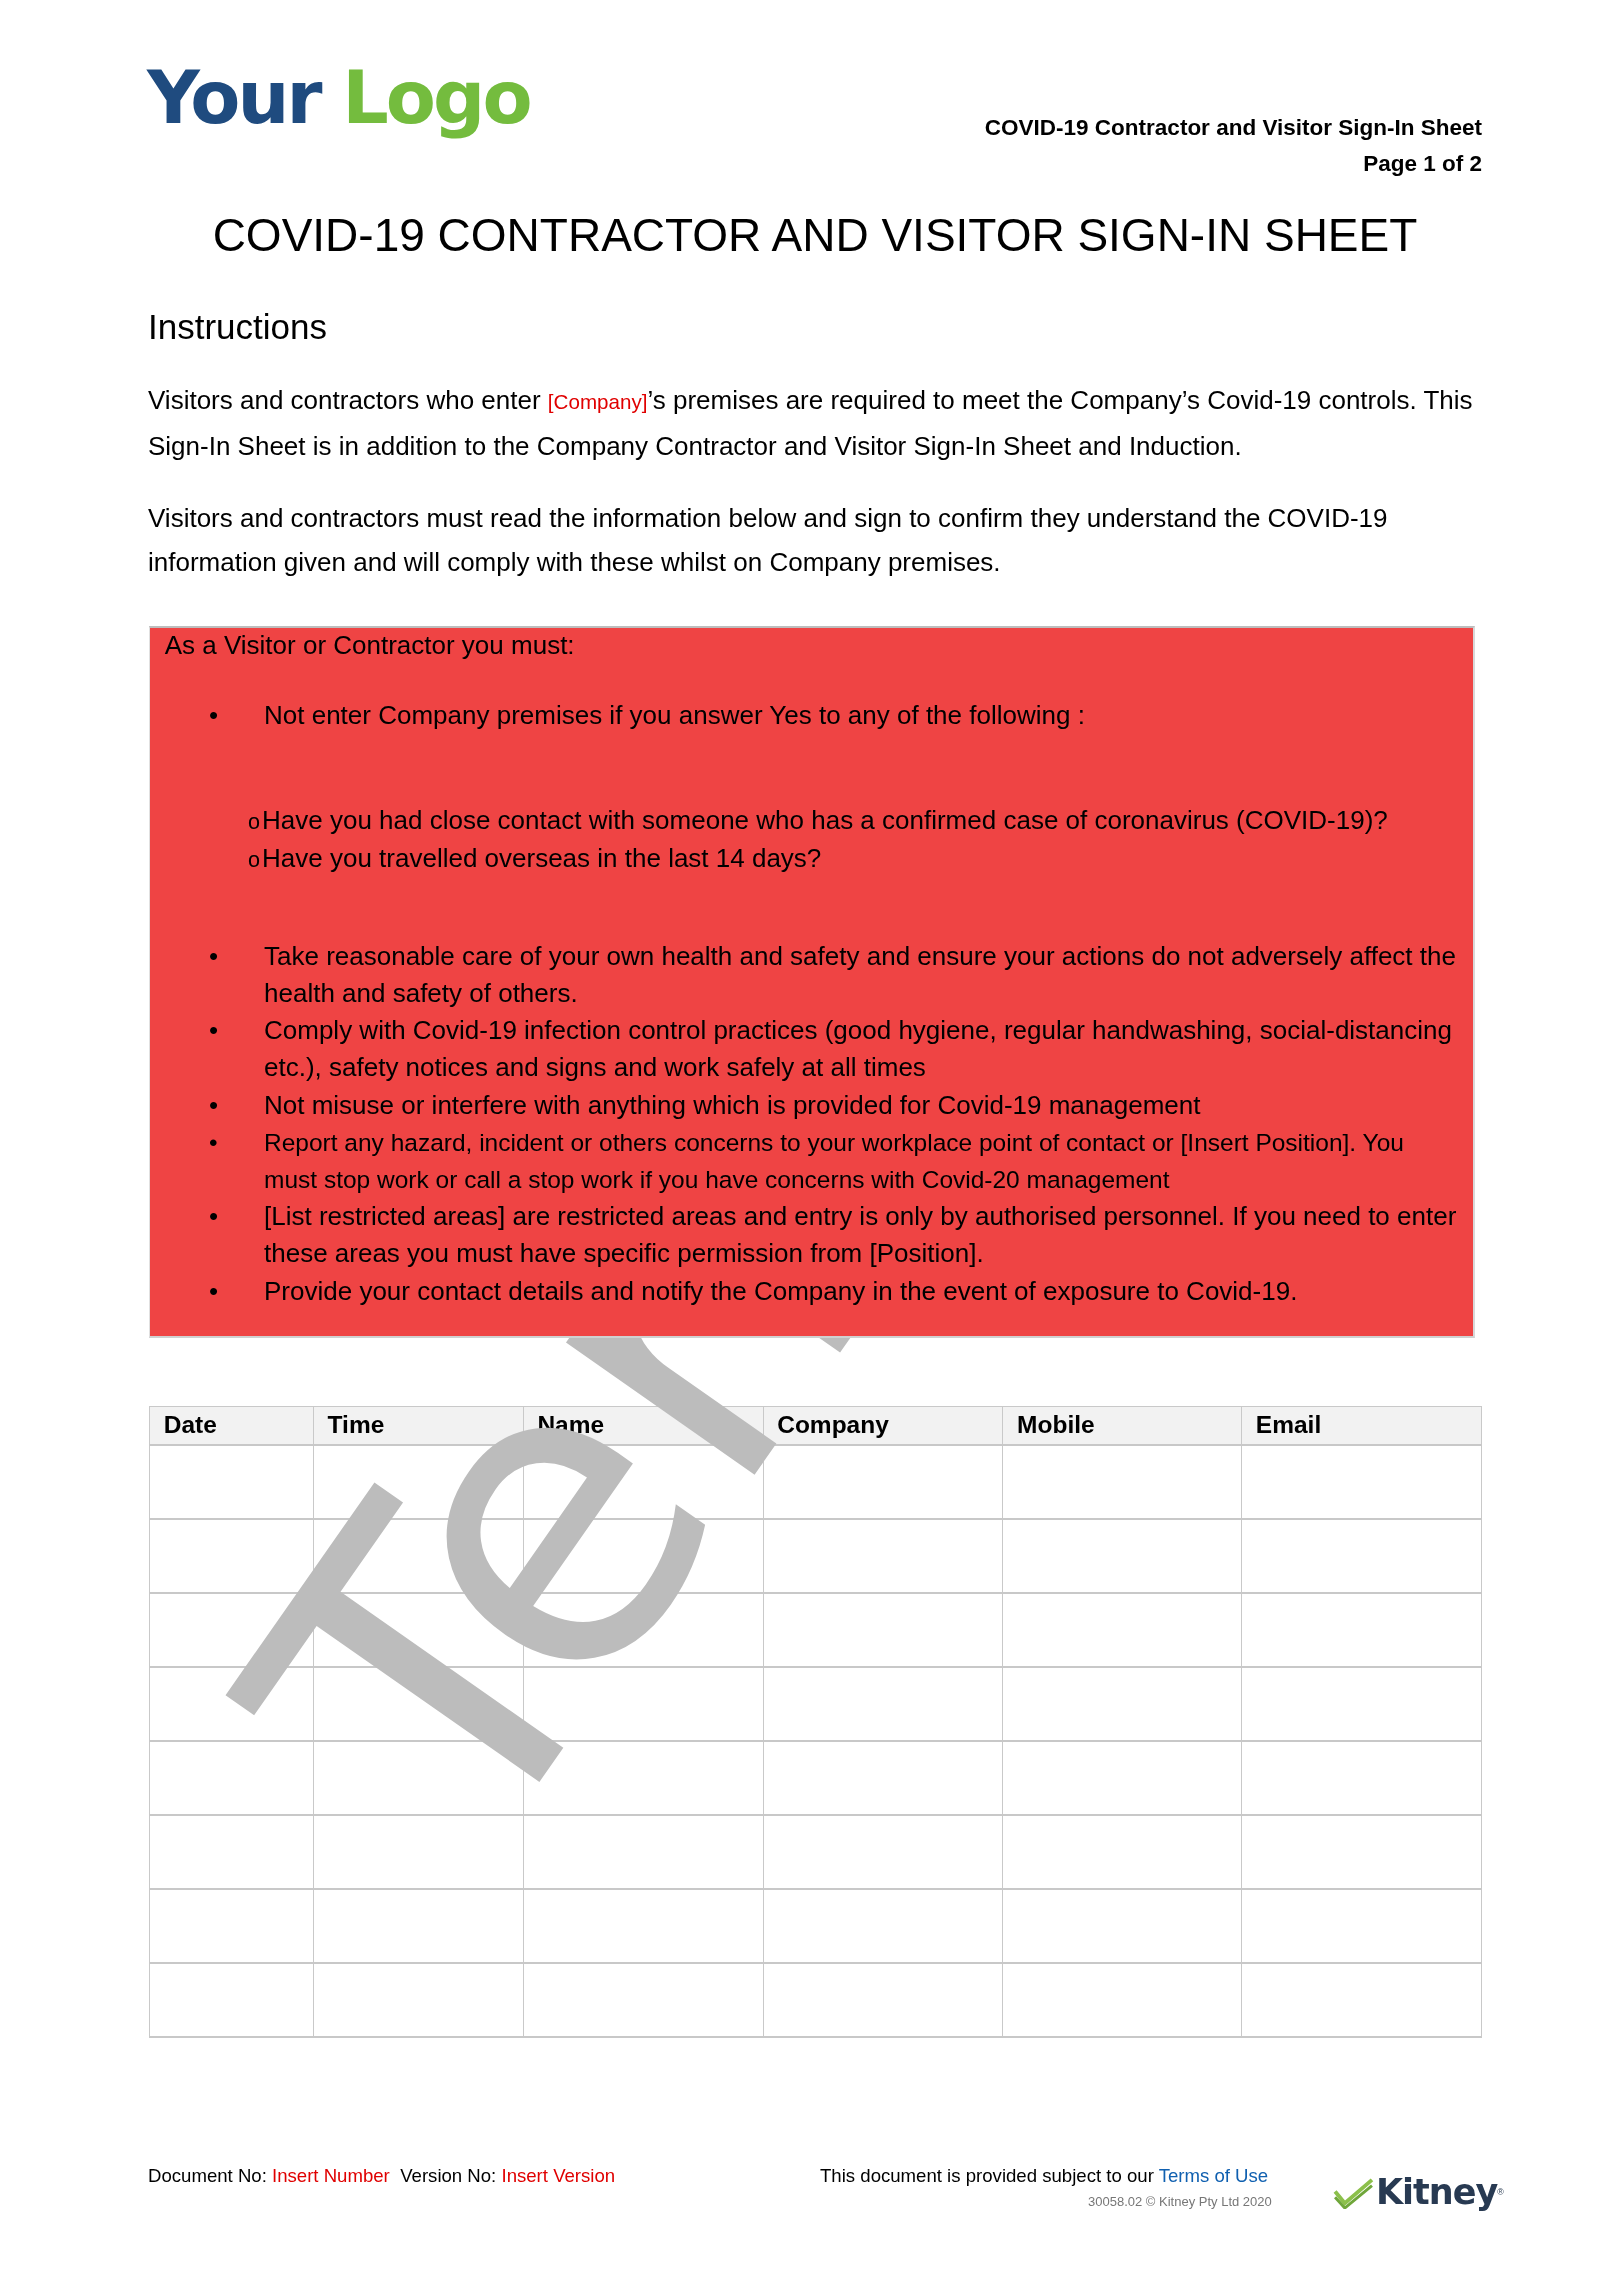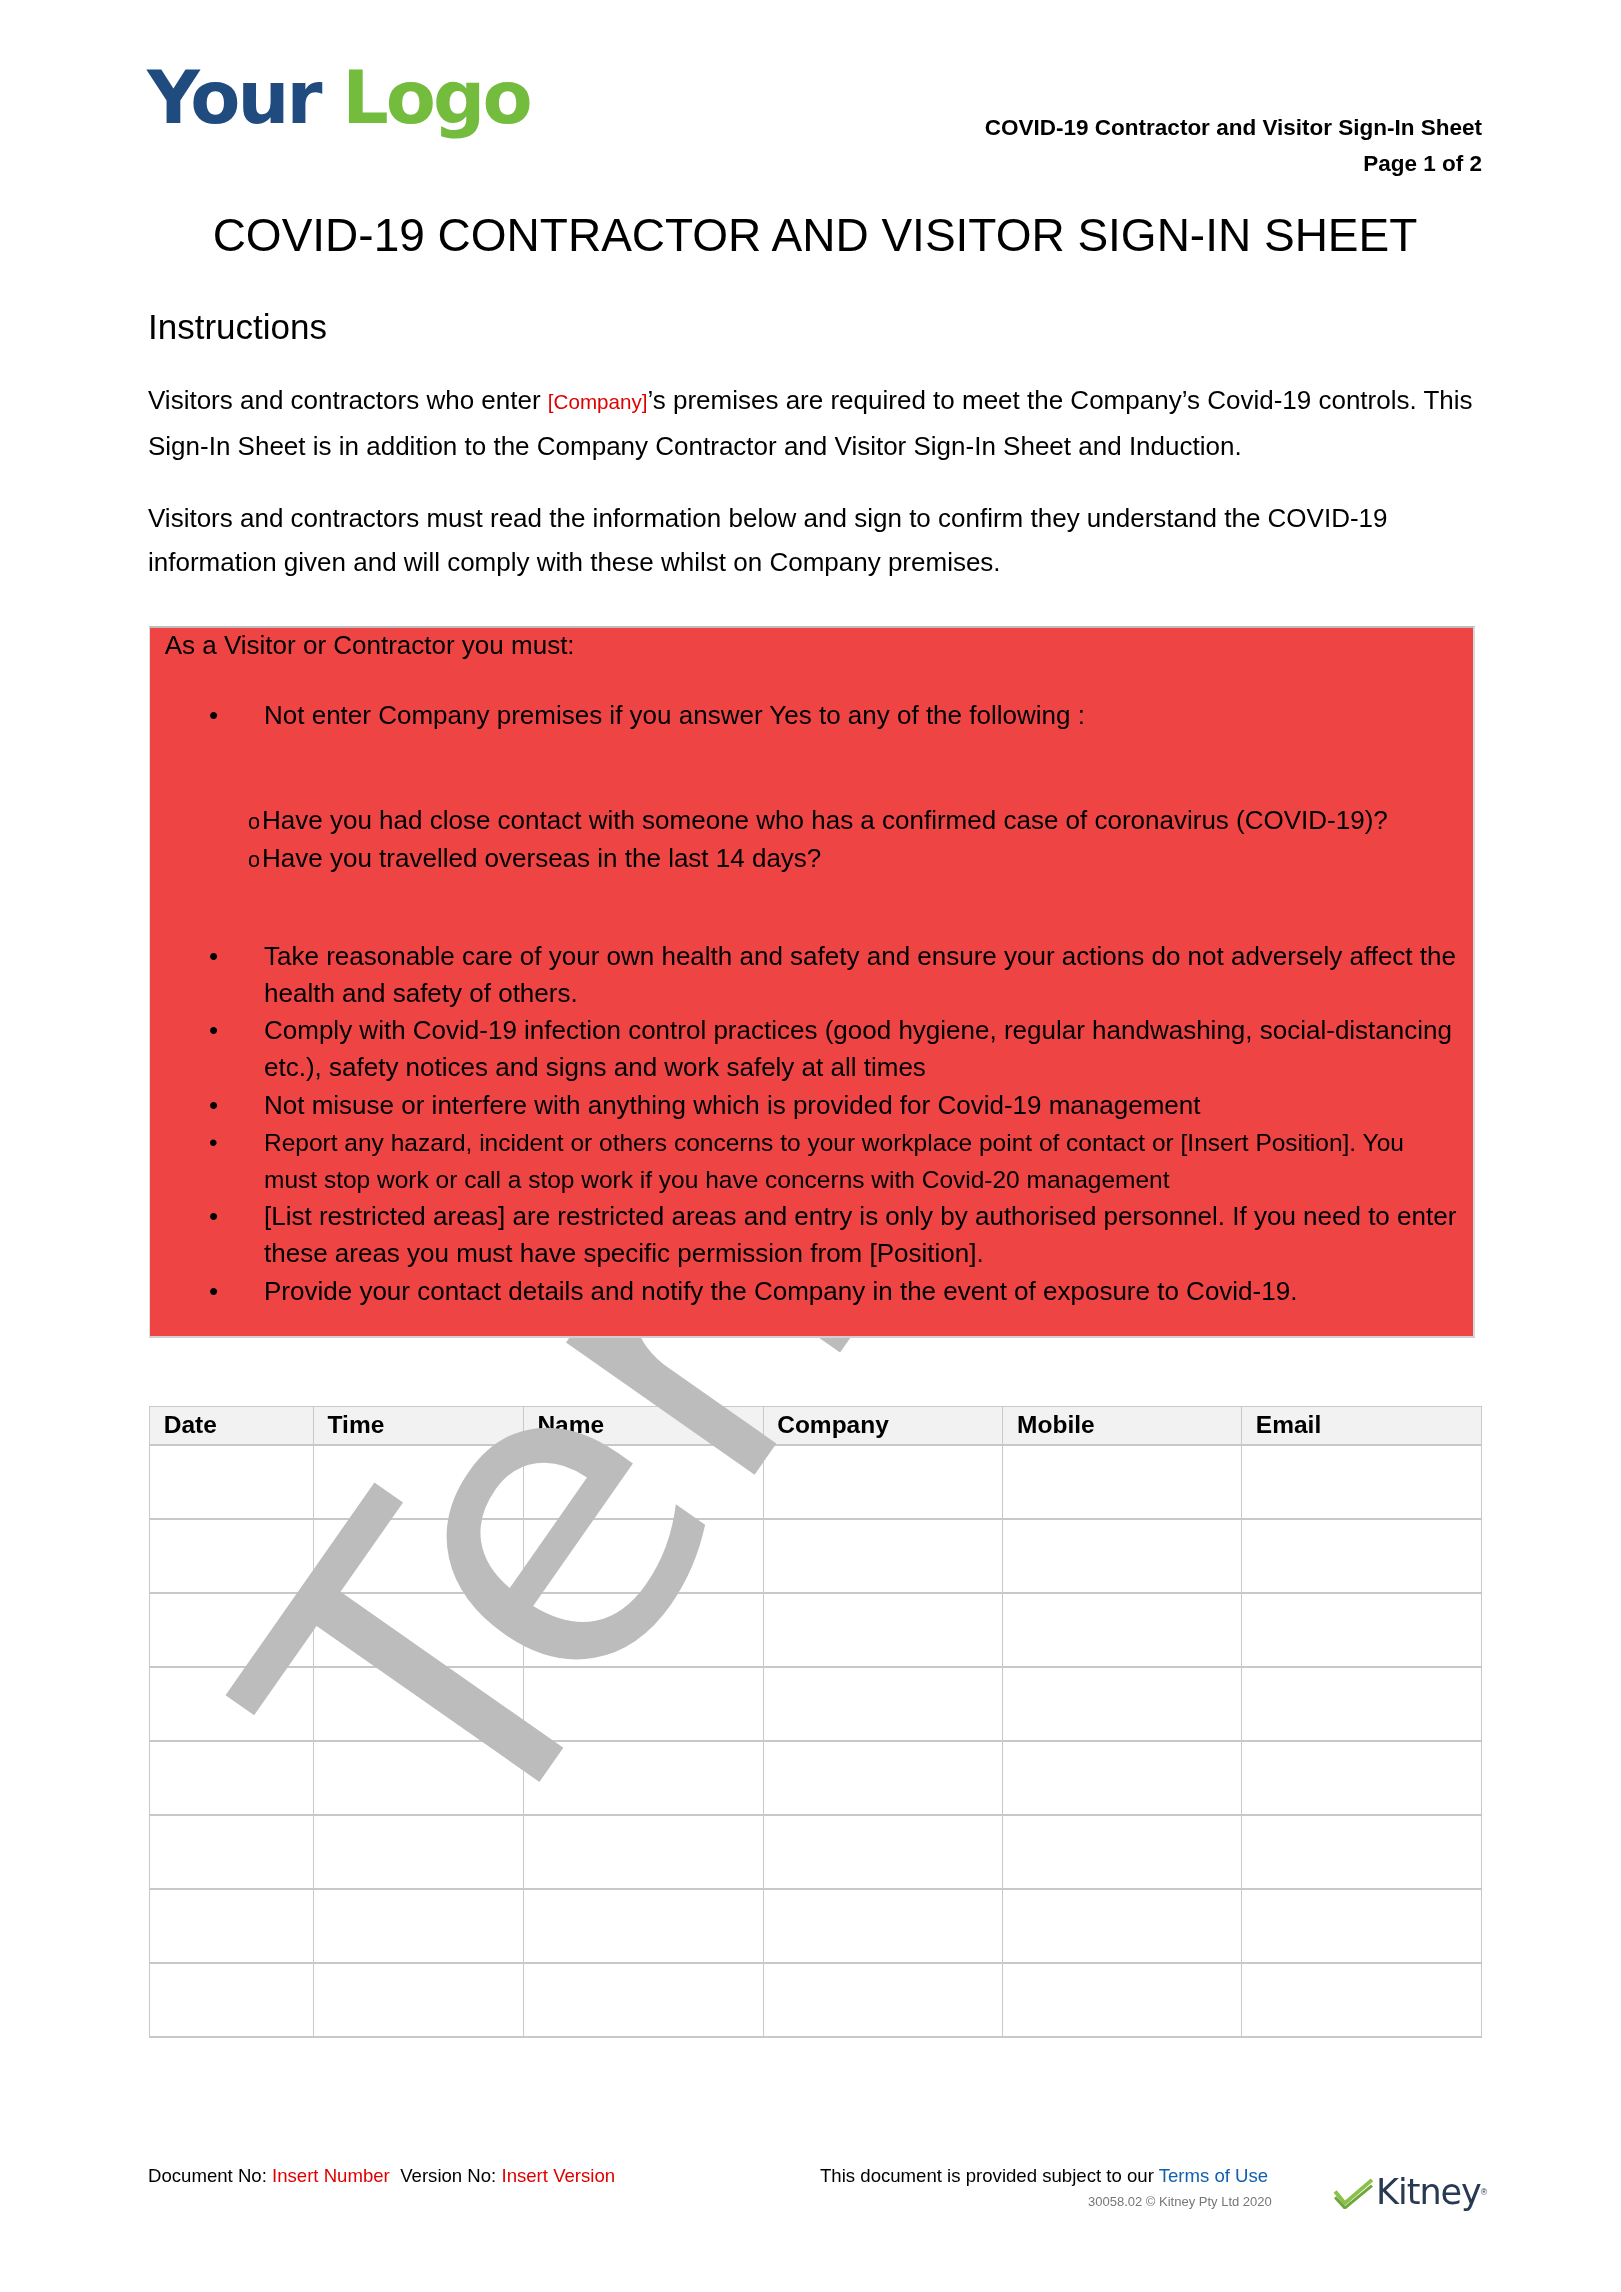--- a/index.html
+++ b/index.html
@@ -42,21 +42,21 @@
   table.grid tbody tr { height:74px; }
   table.grid tr { border-bottom:2px solid #c8c8c8; }
   table.grid th, table.grid td { background-clip:padding-box; }
   
   .foot { font-size:18.6px; line-height:23.5px; }
   .f1 { left:148px; top:2164px; }
   .f2 { left:820px; top:2164px; }
   .f2 a { color:#1060b0; }
   .f3 { left:1088px; top:2194px; font-size:13px; color:#777; }
   .kit { left:1333px; top:2172px; display:flex; align-items:center; }
-  .kit .kname { font-family:"DejaVu Sans", sans-serif; font-weight:normal; font-size:35px; color:#283a52; letter-spacing:-1px; }
+  .kit .kname { font-family:"DejaVu Sans", sans-serif; font-weight:bold; font-size:35px; color:#283a52; letter-spacing:-1px; }
   .kit sup { font-size:8.8px; color:#283a52; }
 </style>
 </head>
 <body>
 
 <div class="abs logo">
   <span class="your">Your</span>
   <span class="lg">Logo</span>
 </div>
 

